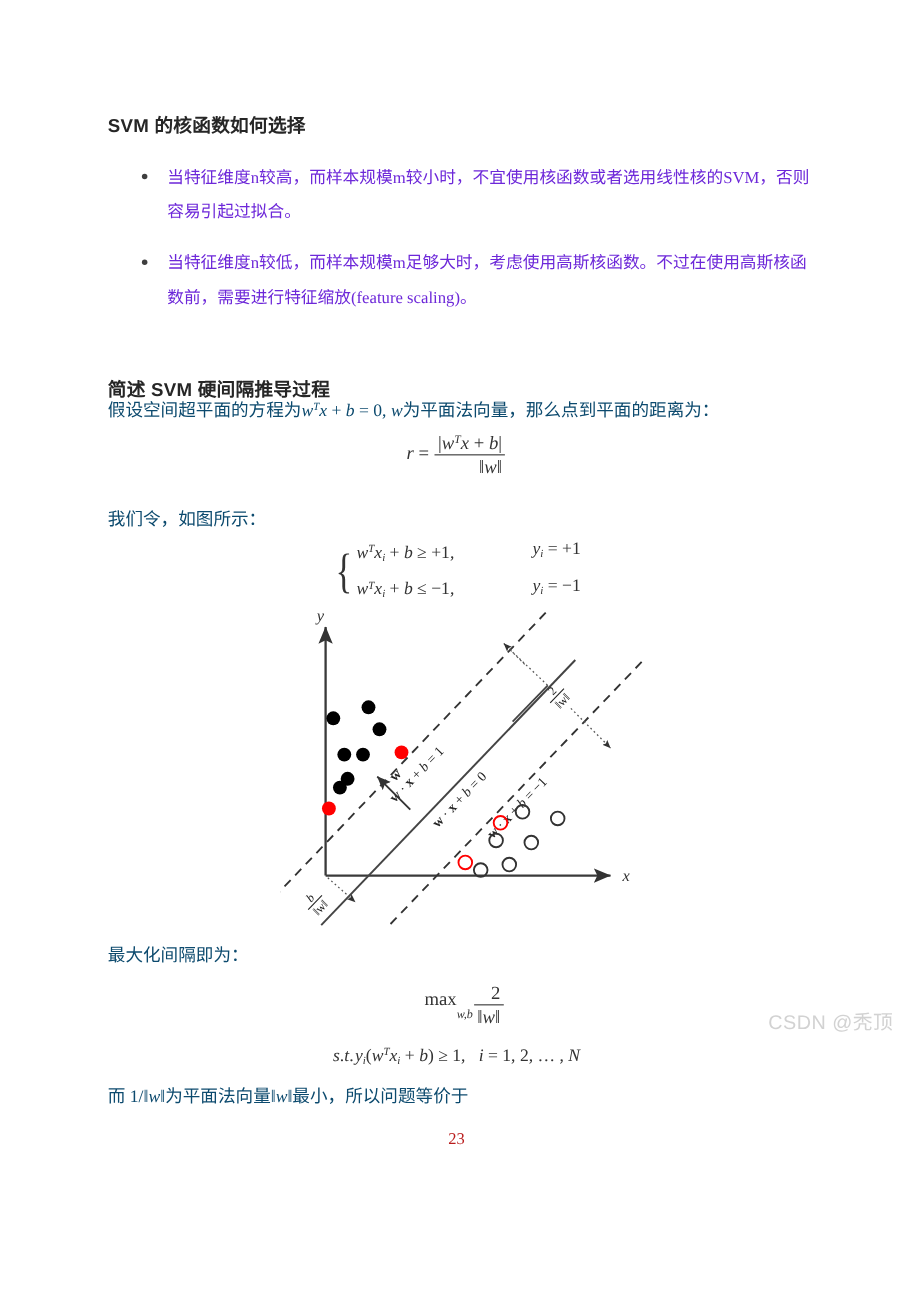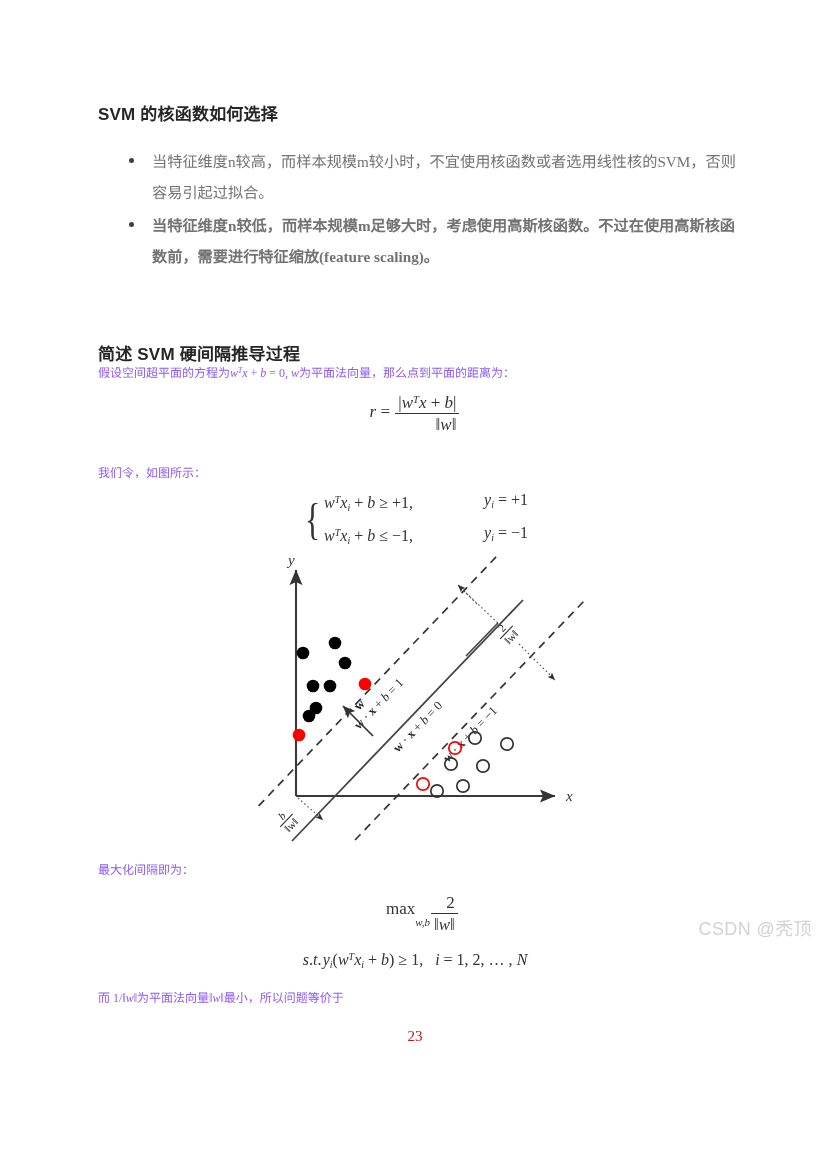--- a/index.html
+++ b/index.html
@@ -48,40 +48,40 @@
     width: 620px;
     margin: 0;
     padding: 0;
     list-style: none;
   }
   .bullet-item {
     position: relative;
     padding-left: 32px;
     font-size: 15.2px;
     line-height: 31px;
-    color: #737373;
-  }
-  .bullet-item + .bullet-item { margin-top: 2px; font-weight: bold; }
+    color: #6d28d9;
+  }
+  .bullet-item + .bullet-item { margin-top: 16px; }
   .bullet-dot {
     position: absolute;
     left: 9px;
     top: 12px;
     width: 5px;
     height: 5px;
     background: #3f3f3f;
     border-radius: 50%;
   }
 
   
   .para {
     position: absolute;
     left: 98px;
-    font-size: 12px;
+    font-size: 16px;
     line-height: 26px;
-    color: #8b5cf6;
+    color: #0c4a6e;
     white-space: nowrap;
   }
   #para-hyperplane { top: 358px; }
   #para-weling     { top: 460px; }
   #para-maximize   { top: 857px; }
   #para-equiv      { top: 985px; }
 
   
   .math {
     position: absolute;

